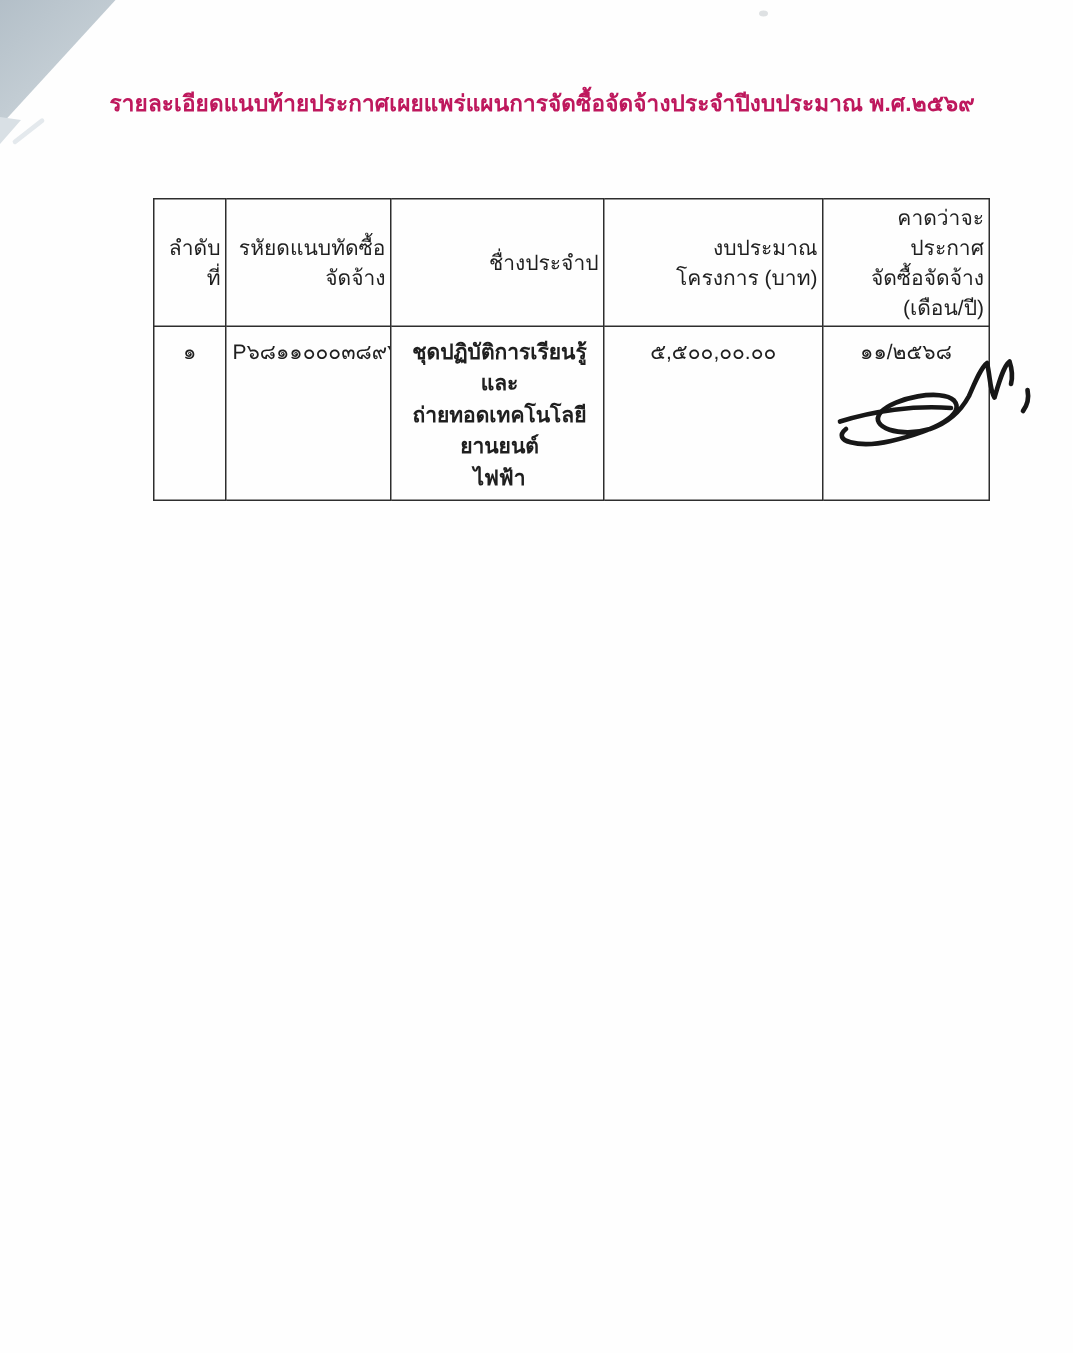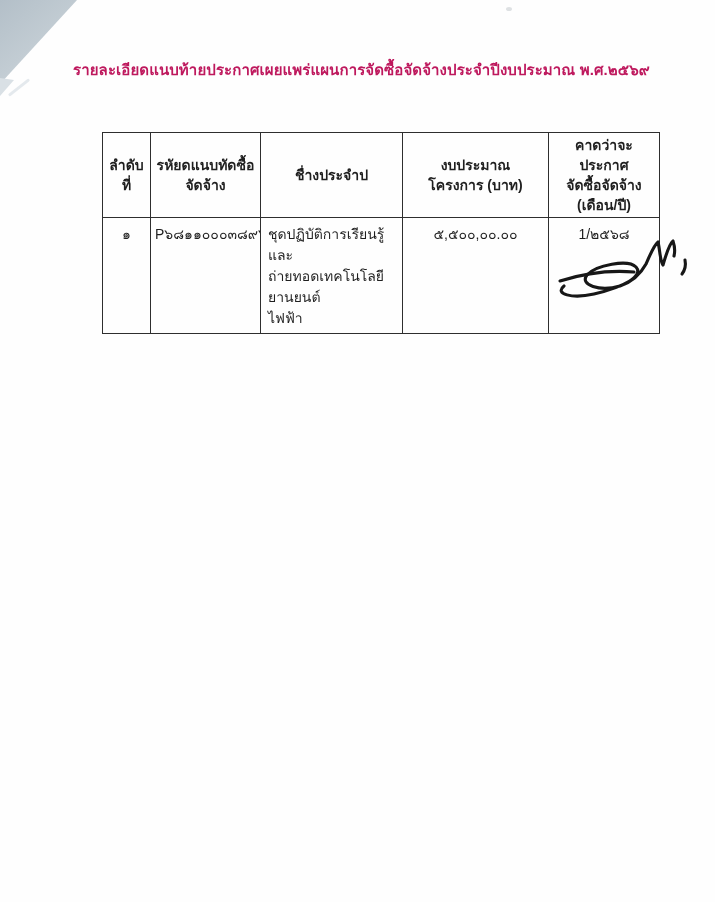--- a/index.html
+++ b/index.html
@@ -65,37 +65,38 @@
     color: #1f1f1f;
   }
   .plan-table th, .plan-table td {
     border: 1.6px solid #2e2e2e;
     white-space: pre-line;
     overflow: hidden;
   }
   .plan-table thead tr { height: 65px; }
   .plan-table tbody tr { height: 70px; }
   .plan-table th {
-    font-weight: 700;
+    font-weight: 400;
     font-size: 14px;
-    text-align: center;
+    text-align: right;
     vertical-align: middle;
     line-height: 20px;
     padding: 2px 3px;
   }
   .plan-table td {
     vertical-align: top;
     text-align: center;
     padding: 6px 4px 4px 4px;
     line-height: 21px;
   }
   .plan-table td.cell-left {
-    text-align: left;
+    text-align: center;
     padding-left: 7px;
     padding-right: 4px;
+    font-weight: bold;
   }
   
   .signature {
     position: absolute;
     left: 548px;
     top: 234px;
     width: 150px;
     height: 72px;
     pointer-events: none;
   }
@@ -146,21 +147,21 @@
       </tr>
     </thead>
     <tbody>
       <tr>
         <td>๑</td>
         <td>P๖๘๑๑๐๐๐๓๘๙๖</td>
         <td class="cell-left">ชุดปฏิบัติการเรียนรู้และ
 ถ่ายทอดเทคโนโลยียานยนต์
 ไฟฟ้า</td>
         <td>๕,๕๐๐,๐๐.๐๐</td>
-        <td>1/๒๕๖๘</td>
+        <td>๑๑/๒๕๖๘</td>
       </tr>
     </tbody>
   </table>
 
   <svg class="signature" viewBox="0 0 150 72" xmlns="http://www.w3.org/2000/svg">
     <g fill="none" stroke="#171717" stroke-width="3.1" stroke-linecap="round" stroke-linejoin="round">
       <path d="M 16 52
                C 6 60, 24 65, 46 60
                C 76 53, 96 42, 88 33
                C 80 25, 48 31, 39 41

